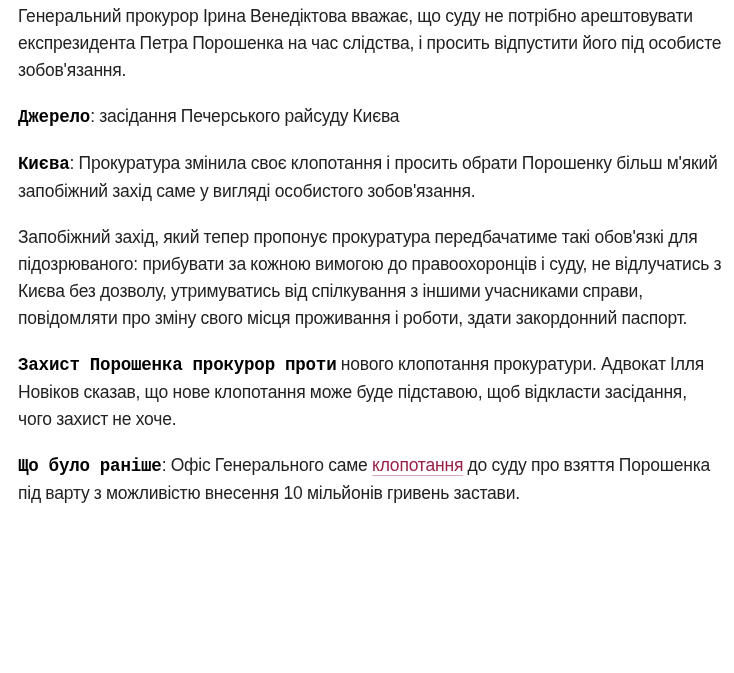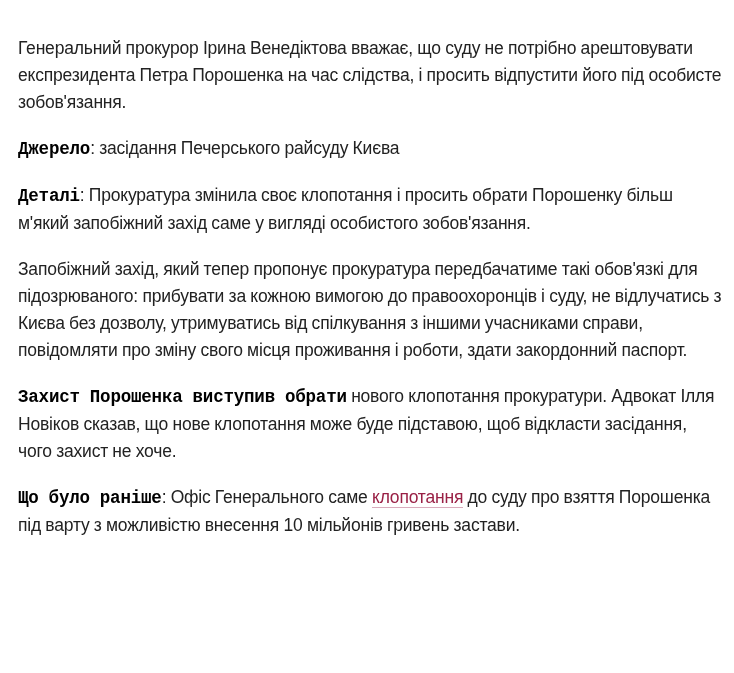--- a/index.html
+++ b/index.html
@@ -14,21 +14,20 @@
     width:734px;
     height:673px;
     overflow:hidden;
     background:var(--bg);
     font-family:"Liberation Sans","DejaVu Sans",sans-serif;
   }
   .article{
     box-sizing:border-box;
     width:734px;
     padding:3px 12px 0 18px;
-    margin-top:32px;
   }
   .para{
     margin:0 0 19px 0;
     font-size:17.5px;
     line-height:27px;
     letter-spacing:-0.2px;
     color:var(--text);
     word-spacing:-0.3px;
   }
   .seg-bold{
@@ -43,17 +42,17 @@
     padding-bottom:0px;
     cursor:pointer;
   }
 </style>
 </head>
 <body>
 
 <div class="article">
     <p class="para"><span>Генеральний прокурор Ірина Венедіктова вважає, що суду не потрібно арештовувати експрезидента Петра Порошенка на час слідства, і просить відпустити його під особисте зобов'язання.</span></p>
     <p class="para"><strong class="seg-bold">Джерело</strong><span>: засідання Печерського райсуду Києва</span></p>
-    <p class="para"><strong class="seg-bold">Деталі</strong><span>: Прокуратура змінила своє клопотання і просить обрати Порошенку більш м'який запобіжний захід саме у вигляді особистого зобов'язання.</span></p>
+    <p class="para"><strong class="seg-bold">Києва</strong><span>: Прокуратура змінила своє клопотання і просить обрати Порошенку більш м'який запобіжний захід саме у вигляді особистого зобов'язання.</span></p>
     <p class="para"><span>Запобіжний захід, який тепер пропонує прокуратура передбачатиме такі обов'язкі для підозрюваного: прибувати за кожною вимогою до правоохоронців і суду, не відлучатись з Києва без дозволу, утримуватись від спілкування з іншими учасниками справи, повідомляти про зміну свого місця проживання і роботи, здати закордонний паспорт.</span></p>
-    <p class="para"><strong class="seg-bold">Захист Порошенка виступив обрати</strong><span> нового клопотання прокуратури. Адвокат Ілля Новіков сказав, що нове клопотання може буде підставою, щоб відкласти засідання, чого захист не хоче.</span></p>
+    <p class="para"><strong class="seg-bold">Захист Порошенка прокурор проти</strong><span> нового клопотання прокуратури. Адвокат Ілля Новіков сказав, що нове клопотання може буде підставою, щоб відкласти засідання, чого захист не хоче.</span></p>
     <p class="para"><strong class="seg-bold">Що було раніше</strong><span>: Офіс Генерального саме </span><a class="seg-link" href="#">клопотання</a><span> до суду про взяття Порошенка під варту з можливістю внесення 10 мільйонів гривень застави.</span></p>
   </div>
 
 </body></html>

